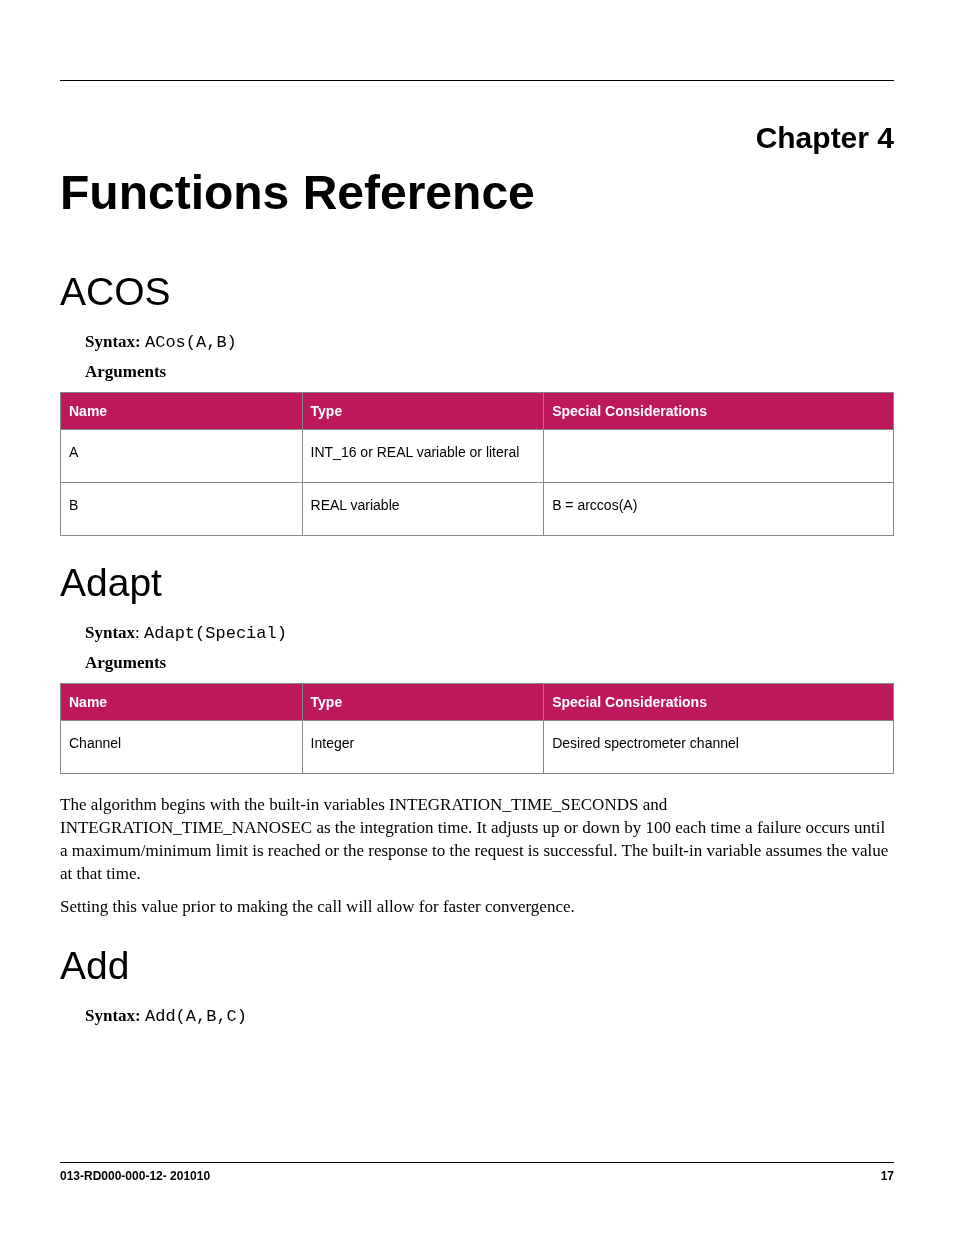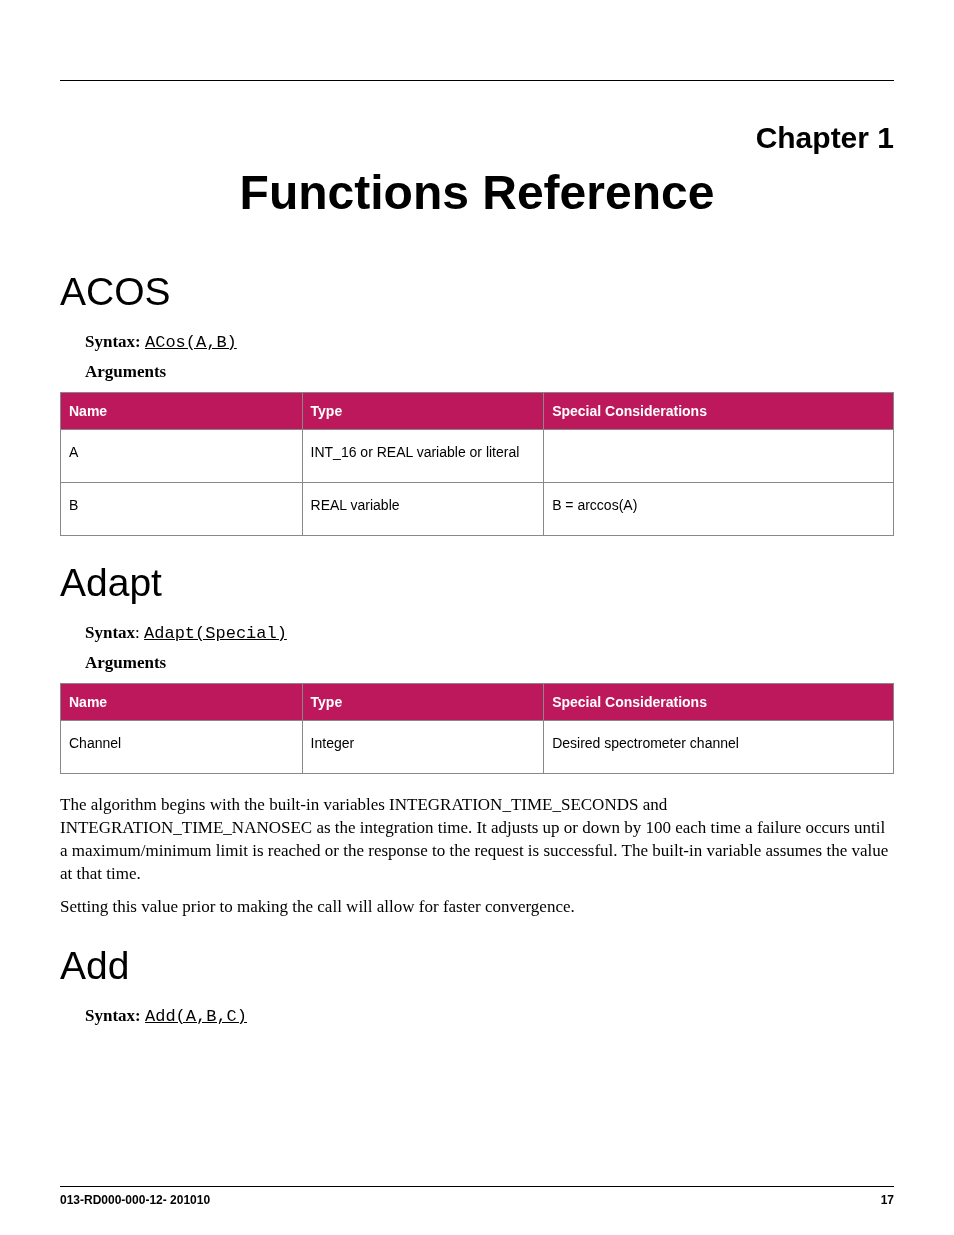--- a/index.html
+++ b/index.html
@@ -25,38 +25,38 @@
     font-family: Arial, Helvetica, sans-serif;
     font-size: 30px;
     font-weight: bold;
     text-align: right;
     margin: 0 0 10px 0;
   }
   .chapter-title {
     font-family: Arial, Helvetica, sans-serif;
     font-size: 48px;
     font-weight: bold;
-    text-align: center;
+    text-align: left;
     margin: 0 0 50px 0;
   }
   .section-heading {
     font-family: Arial, Helvetica, sans-serif;
     font-size: 39px;
     font-weight: normal;
     margin: 25px 0 18px 0;
   }
   .indent-block {
     margin-left: 25px;
   }
   .syntax-line {
     font-size: 17px;
     margin: 0 0 10px 0;
   }
   .syntax-label { font-weight: bold; }
-  .mono { font-family: 'Courier New', monospace; text-decoration: underline; }
+  .mono { font-family: 'Courier New', monospace; }
   .arguments-label {
     font-size: 17px;
     font-weight: bold;
     margin: 8px 0 10px 0;
   }
   table.arg-table {
     width: 100%;
     border-collapse: collapse;
     font-family: Arial, Helvetica, sans-serif;
     font-size: 14px;
@@ -78,42 +78,42 @@
   }
   .body-para {
     font-size: 17px;
     line-height: 1.35;
     margin: 10px 0;
   }
   .footer {
     position: absolute;
     left: 60px;
     right: 60px;
-    bottom: 28px;
+    bottom: 52px;
   }
   .footer-rule {
     border-top: 1.5px solid #000;
     margin-bottom: 6px;
   }
   .footer-row {
     display: flex;
     justify-content: space-between;
     font-family: Arial, Helvetica, sans-serif;
     font-size: 12px;
     font-weight: bold;
   }
 </style>
 </head>
 <body>
 
 <div class="page">
 
   <div class="top-rule"></div>
 
-  <h2 class="chapter-label">Chapter 1</h2>
+  <h2 class="chapter-label">Chapter 4</h2>
   <h1 class="chapter-title">Functions Reference</h1>
 
   <h3 class="section-heading">ACOS</h3>
   <div class="indent-block">
     <p class="syntax-line">
       <span class="syntax-label">Syntax: </span><span class="mono">ACos(A,B)</span>
     </p>
     <p class="arguments-label">Arguments</p>
   </div>
   <table class="arg-table">

